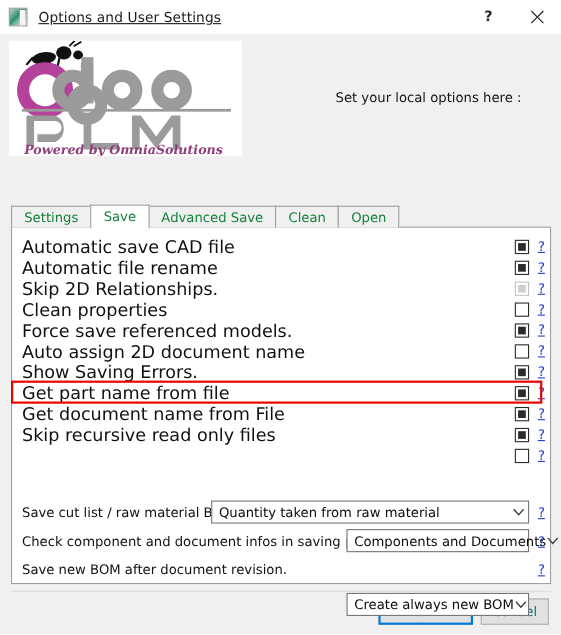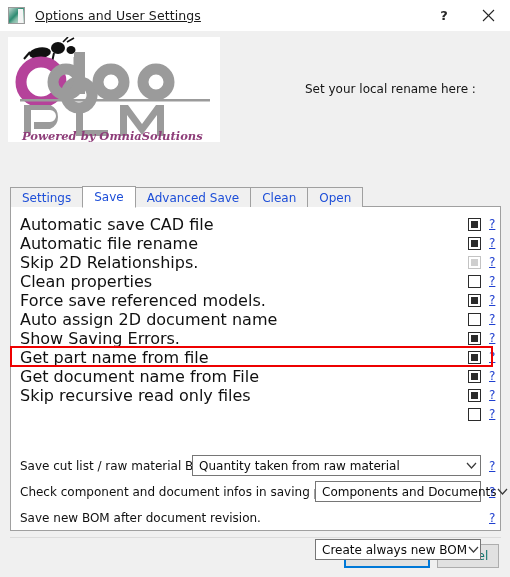--- a/index.html
+++ b/index.html
@@ -72,21 +72,21 @@
   .tabstrip {
     position: absolute; left: 10px; top: 186px;
     height: 21px;
     display: flex; align-items: flex-end;
     z-index: 3;
   }
   .tab {
     height: 20px;
     padding: 0 11px;
     display: flex; align-items: center;
-    font-size: 12px; color: #1d4ed8;
+    font-size: 12px; color: #15803d;
     border: 1px solid #a0a0a0;
     border-bottom: none;
     background: #f0f0f0;
     margin-right: -1px;
     white-space: nowrap;
     cursor: default;
   }
   .tab.active {
     background: #ffffff;
     height: 22px;
@@ -234,21 +234,21 @@
       <g fill="#9b9b9b">
         <path d="M16 68 h26 a13 13 0 0 1 0 24 h-16 v-7 h16 a6 6 0 0 0 0-12 h-19 v23 h-7 z"></path>
         <path d="M68 68 h7 v25 h25 v6 h-32 z"></path>
         <path d="M112 99 v-31 h8 l14 19 l14 -19 h8 v31 h-7 v-21 l-15 20 l-15 -20 v21 z"></path>
       </g>
 
       <text x="14" y="103" font-family="DejaVu Serif, Liberation Serif, serif" font-size="11.5" font-style="italic" font-weight="bold" fill="#8e3d79">Powered by OmniaSolutions</text>
     </svg>
   </div>
 
-  <div class="hint">Set your local rename here :</div>
+  <div class="hint">Set your local options here :</div>
 
   <div class="tabstrip">
     <div class="tab">Settings</div>
     <div class="tab active">Save</div>
     <div class="tab">Advanced Save</div>
     <div class="tab">Clean</div>
     <div class="tab">Open</div>
   </div>
 
   <div class="panel"></div>

